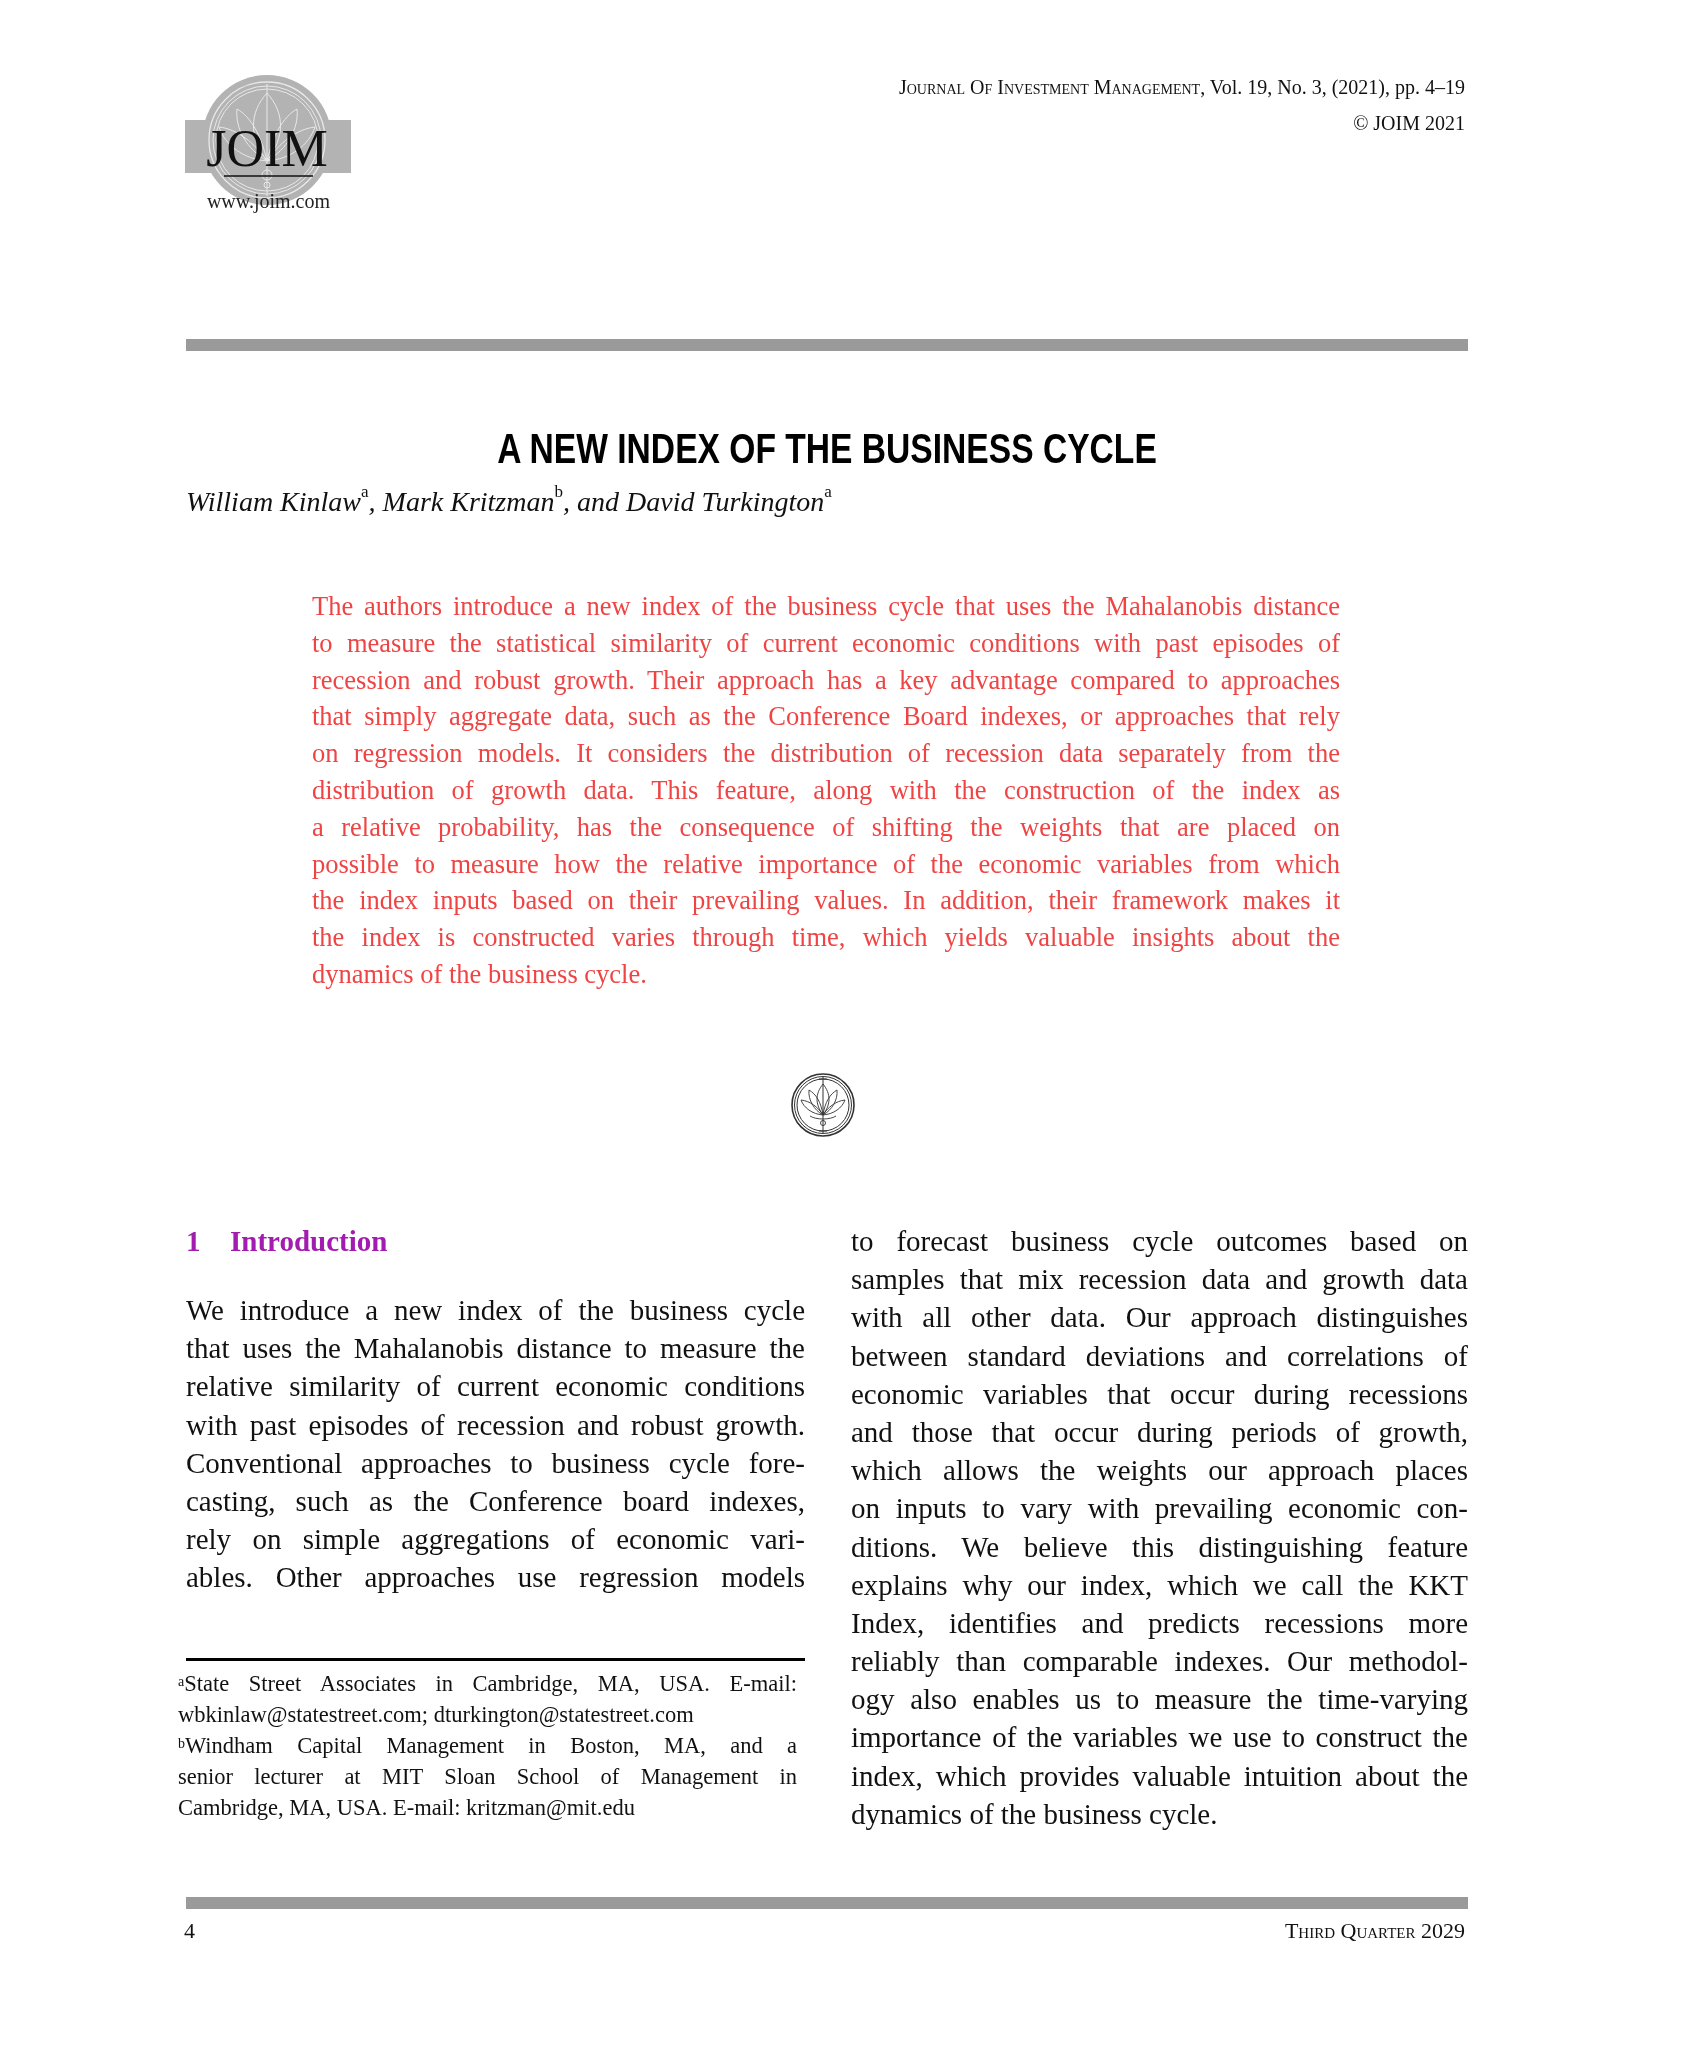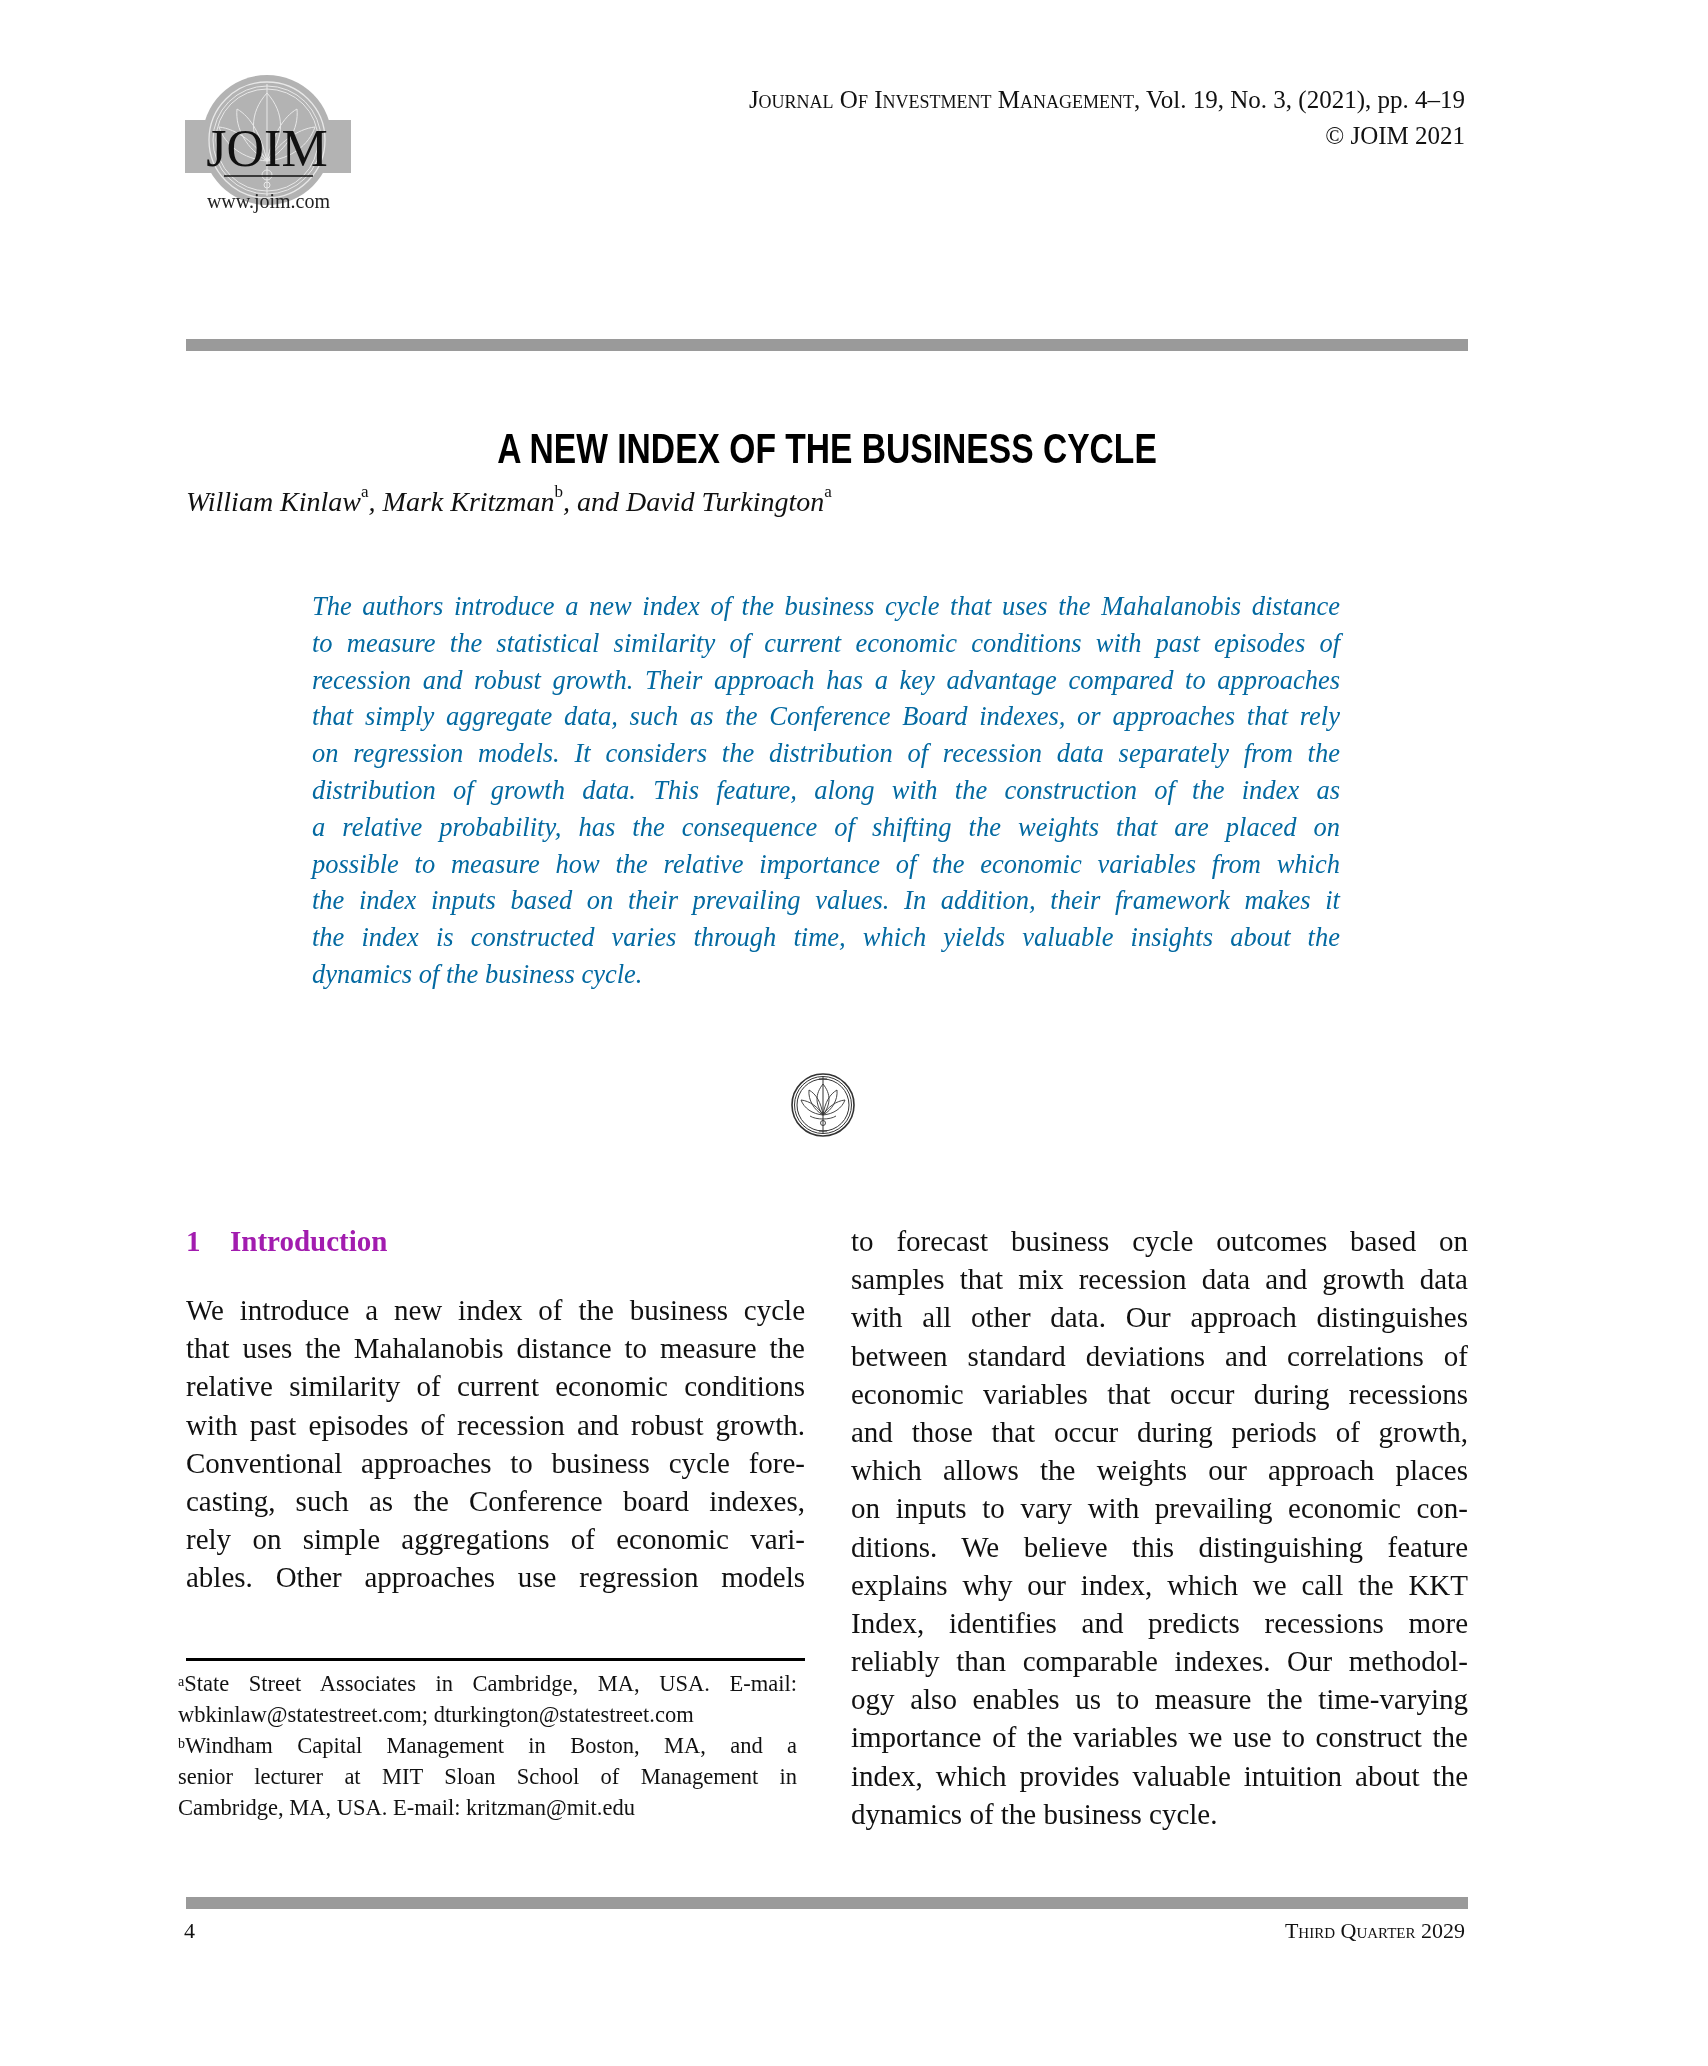--- a/index.html
+++ b/index.html
@@ -5,35 +5,35 @@
   html, body { margin:0; padding:0; background:#ffffff; }
   body { width:1708px; height:2066px; position:relative; overflow:hidden; color:#111; }
   .abs { position:absolute; }
   .serif { font-family:"Liberation Serif", "DejaVu Serif", serif; }
 
   
   #logo { left:185px; top:75px; width:168px; height:140px; }
   #logo-url { left:186px; top:190px; width:165px; text-align:center; font-size:20px; color:#222; }
 
   
-  #journal-header { right:243px; top:82px; text-align:right; font-size:25px; line-height:36px; color:#111; }
+  #journal-header { right:243px; top:69px; text-align:right; font-size:20px; line-height:36px; color:#111; }
   .smallcaps { font-variant:small-caps; }
 
   .gray-bar { background:#9a9a9a; height:12px; left:186px; width:1282px; }
   #top-bar { top:339px; }
   #bottom-bar { top:1897px; }
 
   #title { left:186px; width:1282px; top:425px; text-align:center;
     font-family:"Liberation Sans", "DejaVu Sans", sans-serif; font-weight:bold; font-size:42px;
     transform:scaleX(0.80); transform-origin:center; letter-spacing:0px; color:#000; }
   #authors { left:186px; width:1282px; top:486px; text-align:left; font-style:italic; font-size:28px; color:#111; }
   #authors sup { font-size:17px; font-style:normal; vertical-align:top; position:relative; top:-4px; }
 
-  #abstract { left:312px; width:1028px; top:588px; font-style:italic; font-size:26.5px; line-height:36.8px;
-    text-align:justify; color:#0369a1; }
+  #abstract { left:312px; width:1028px; top:588px; font-size:26.5px; line-height:36.8px;
+    text-align:justify; color:#ef4444; }
   #abstract .ln { display:block; text-align:justify; text-align-last:justify; white-space:nowrap; }
   #abstract .ln.last { text-align-last:left; }
 
   #ornament { left:790px; top:1072px; width:66px; height:66px; }
 
   .col { font-size:29px; line-height:38.2px; color:#111; }
   .col .ln { display:block; text-align:justify; text-align-last:justify; white-space:nowrap; height:38.2px; }
   .col .ln.last { text-align-last:left; }
   #col-left { left:186px; width:619px; top:1291px; }
   #col-right { left:851px; width:617px; top:1222px; }

